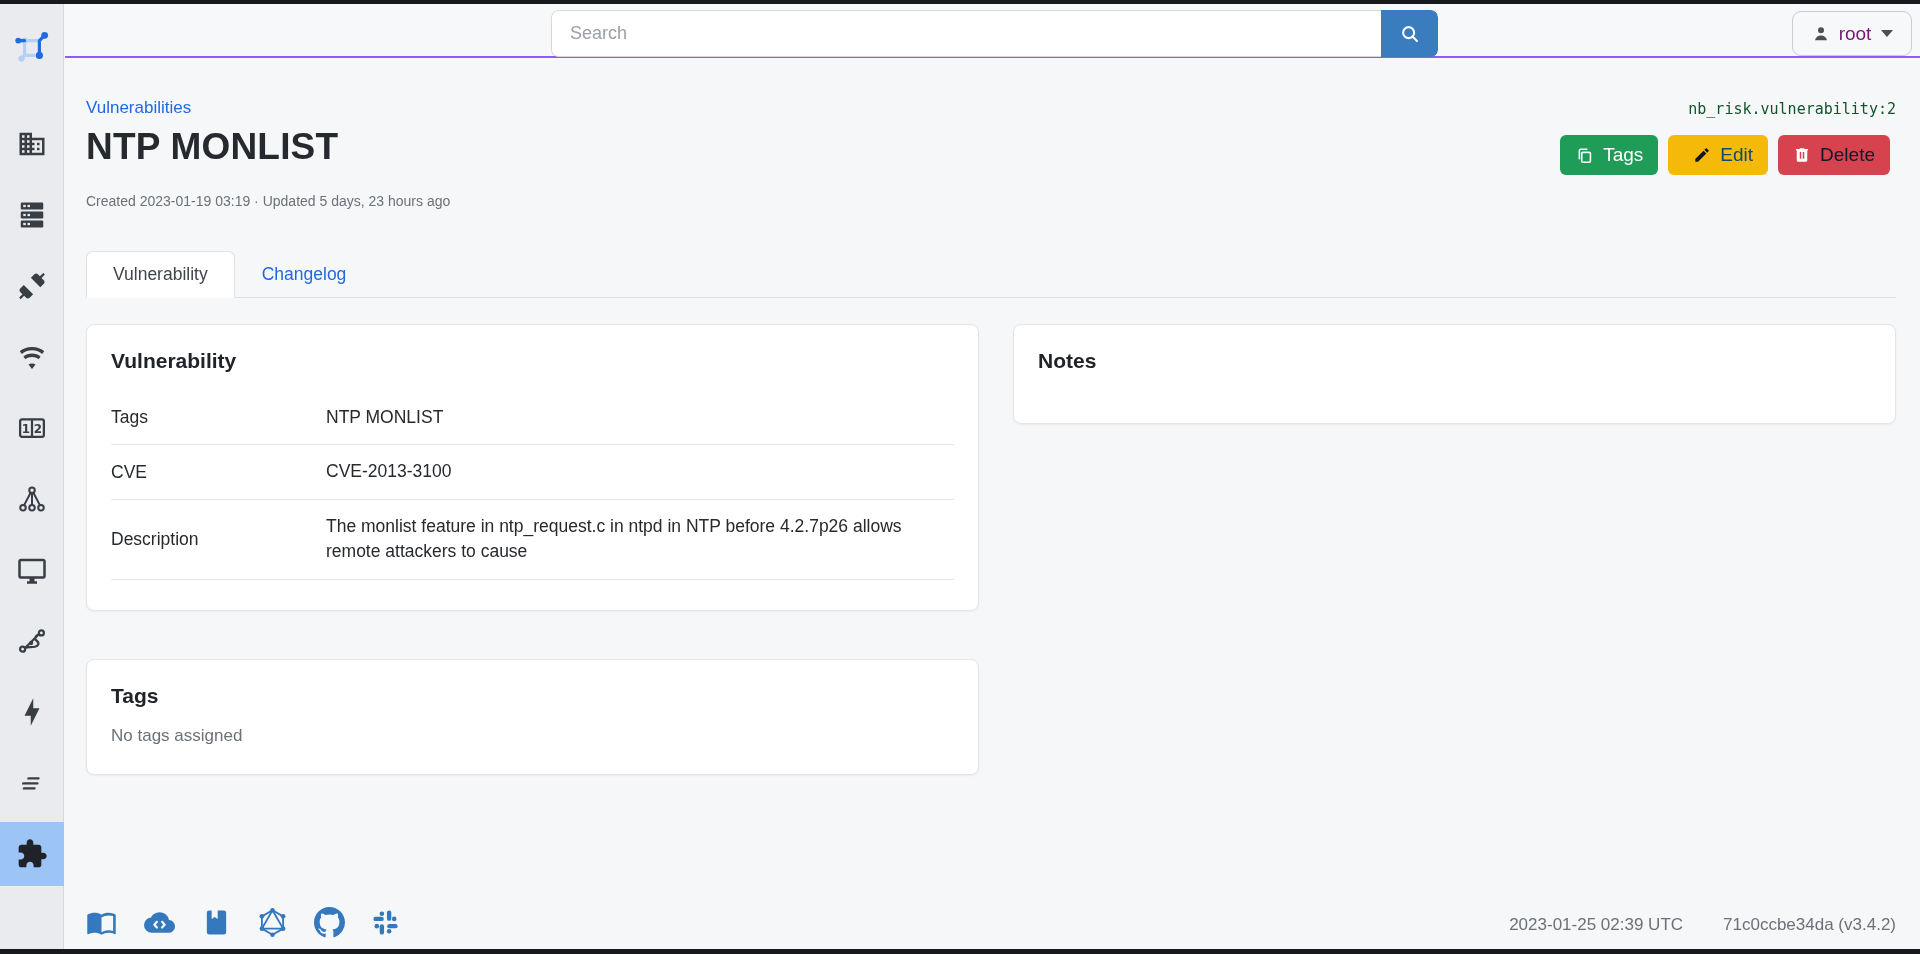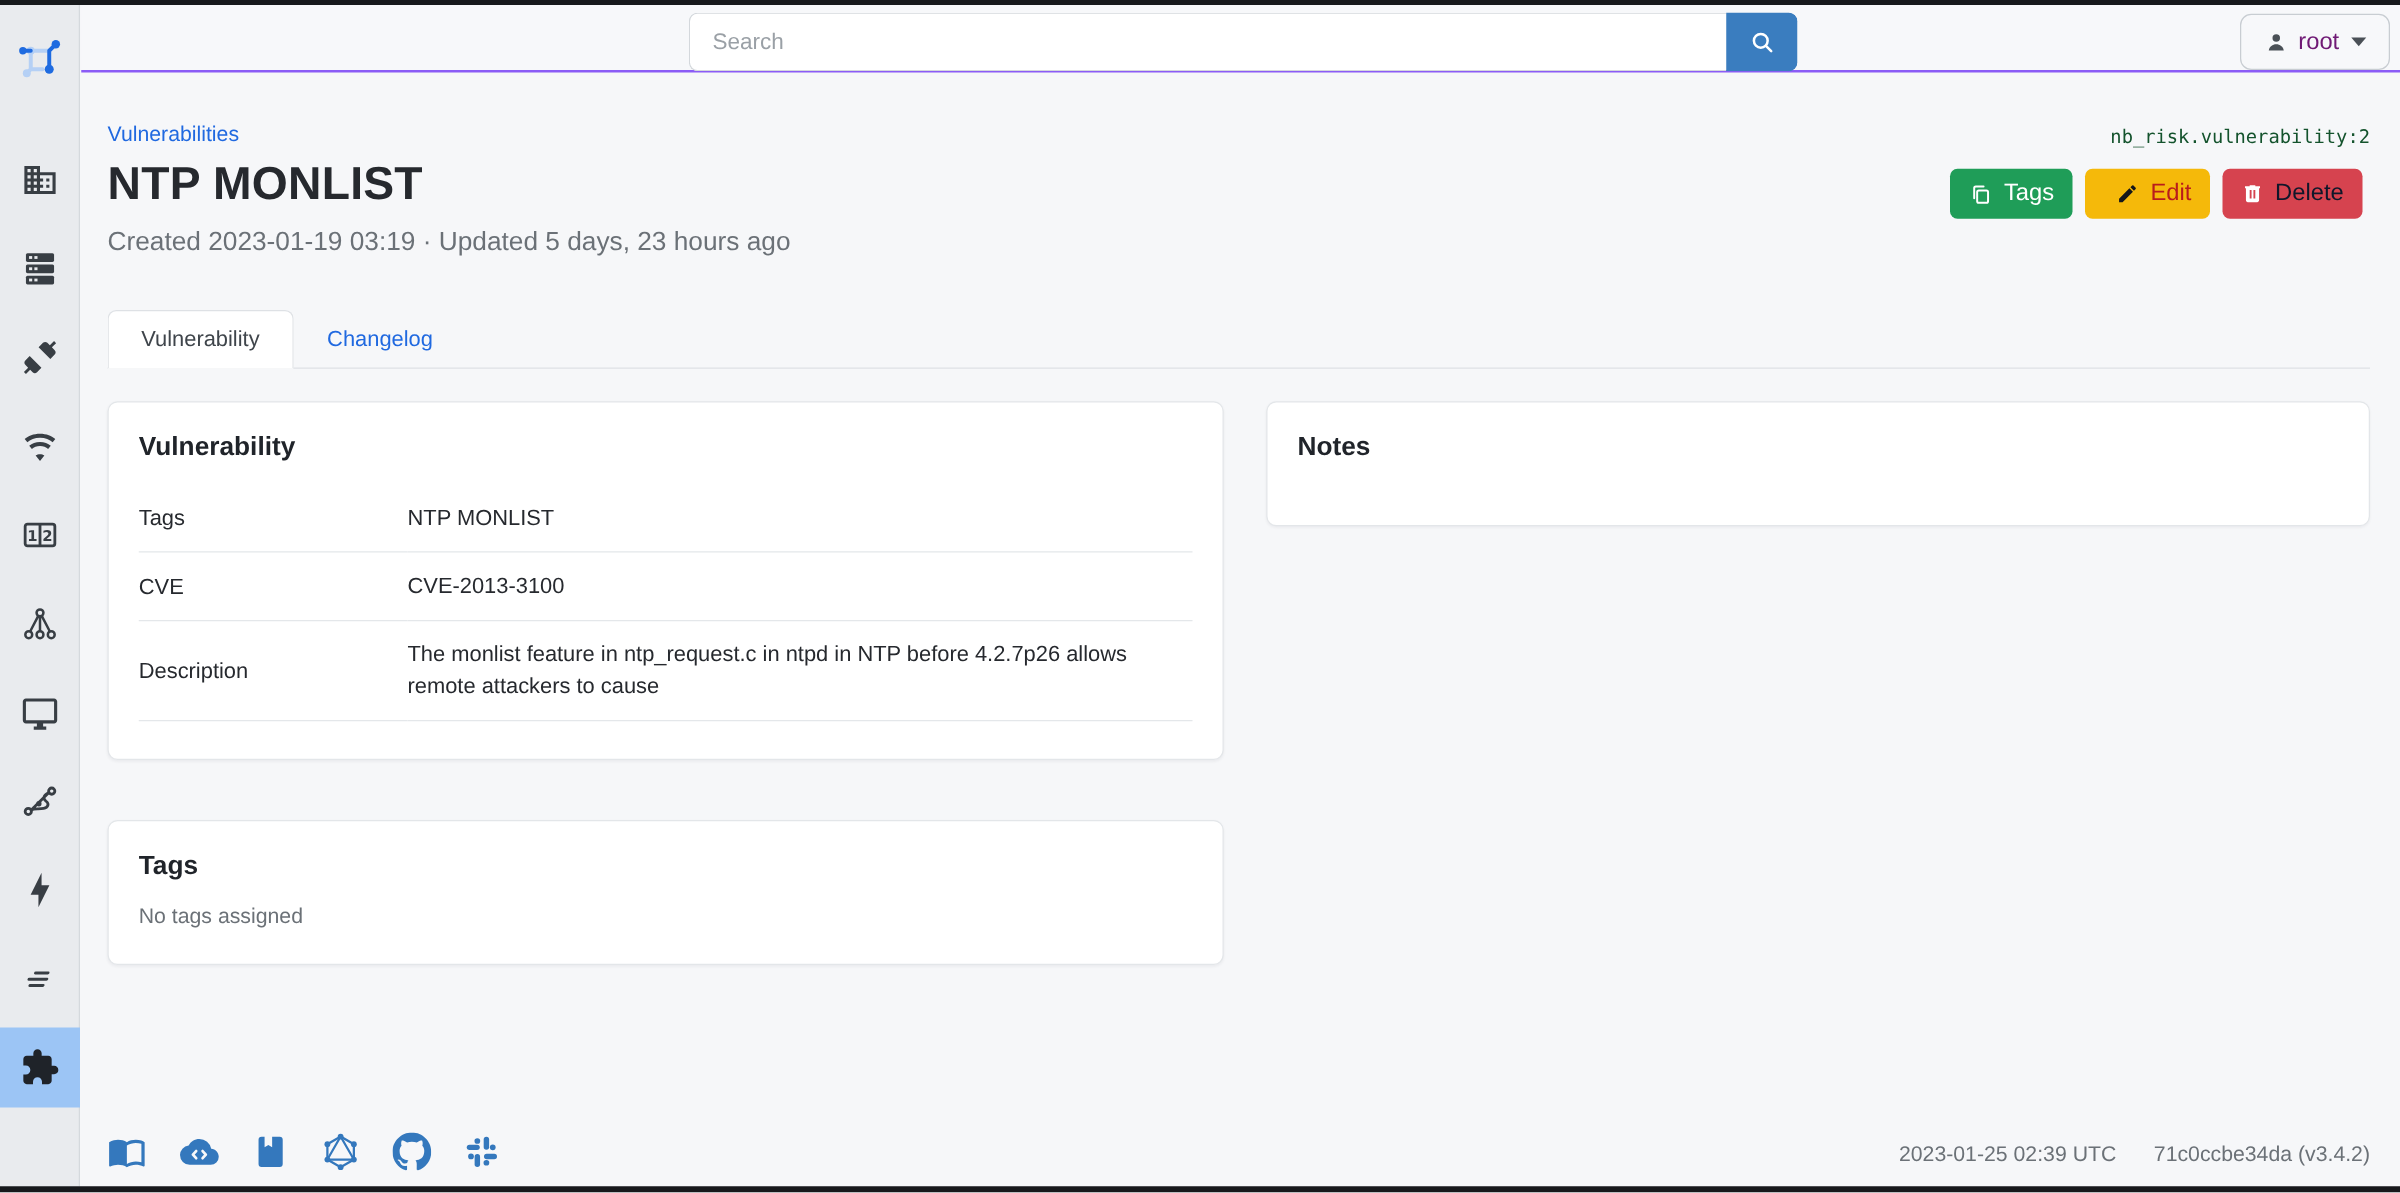--- a/index.html
+++ b/index.html
@@ -58,29 +58,29 @@
 
   
   .content { position:absolute; left:86px; right:24px; top:58px; bottom:5px; }
   .page-head { position:relative; padding-top:40px; }
   .breadcrumb { font-size:17px; color:#2069e0; text-decoration:none; display:inline-block; cursor:pointer; }
   .object-id {
     position:absolute; top:42px; right:0;
     font-family:"DejaVu Sans Mono", monospace; font-size:15px; color:#14532d;
   }
   .page-title { font-size:37px; font-weight:700; color:#26292e; margin-top:8px; letter-spacing:0.2px; }
-  .meta-line { margin-top:14px; font-size:21px; color:#6b7177; }
+  .meta-line { margin-top:25px; font-size:14px; color:#6b7177; }
   .actions { position:absolute; top:77px; right:6px; display:flex; gap:10px; }
   .btn {
     height:40px; border:none; border-radius:6px; padding:0 15px;
     display:inline-flex; align-items:center; gap:9px;
     font-size:19px; cursor:pointer; font-family:"Liberation Sans", sans-serif;
   }
   .btn-clone { background:#1f9d58; color:#fff; }
-  .btn-edit { background:#f5b90a; color:#b91c1c;padding-left:25px; }
+  .btn-edit { background:#f5b90a; color:#0c4a6e;padding-left:25px; }
   .btn-delete { background:#d6434f; color:#0f172a; }
 
   
   .tabs { display:flex; margin-top:42px; border-bottom:1px solid #dee1e5; }
   .tab {
     padding:12px 26px; font-size:17.5px; color:#2069e0; cursor:pointer;
     border:1px solid transparent; border-bottom:none; margin-bottom:-1px;
   }
   .tab.active {
     background:#fff; color:#3f454b; border-color:#dee1e5;
@@ -107,21 +107,21 @@
   .card.tags { margin-top:48px; }
   .empty-text { padding:0 24px 28px; font-size:17px; color:#6b7177; }
 
   
   .page-footer {
     position:absolute; left:86px; right:24px; bottom:12px;
     display:flex; justify-content:space-between; align-items:center;
   }
   .footer-icons { display:flex; gap:26px; align-items:center; }
   .footer-icons a { display:block; cursor:pointer; }
-  .footer-meta { display:flex; gap:30px; font-size:17px; color:#6b7177; }
+  .footer-meta { display:flex; gap:40px; font-size:17px; color:#6b7177; }
 </style>
 </head>
 <body>
 
 <div class="black-bar top"></div>
 
 <aside class="sidebar">
   <div class="logo-wrap">
     <svg width="38" height="40" viewBox="0 0 36 36">
       <g stroke="#b5d0f5" stroke-width="3" fill="none" stroke-linecap="round">

